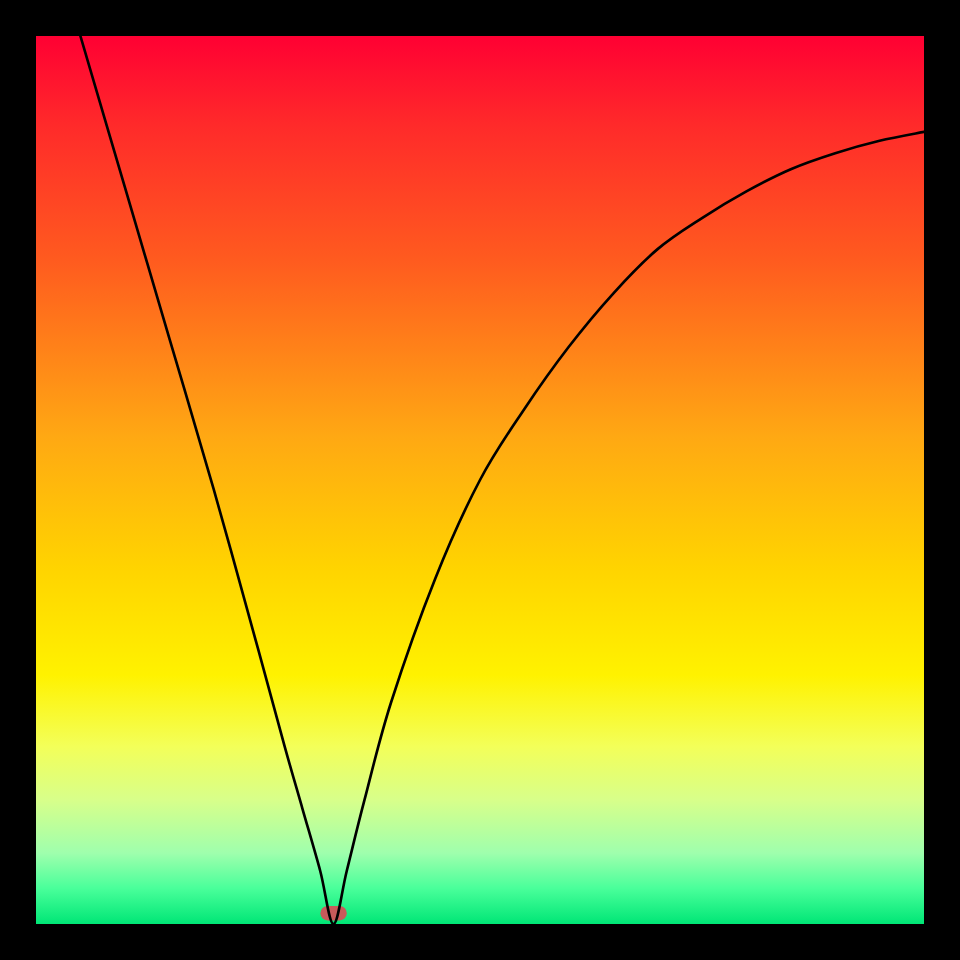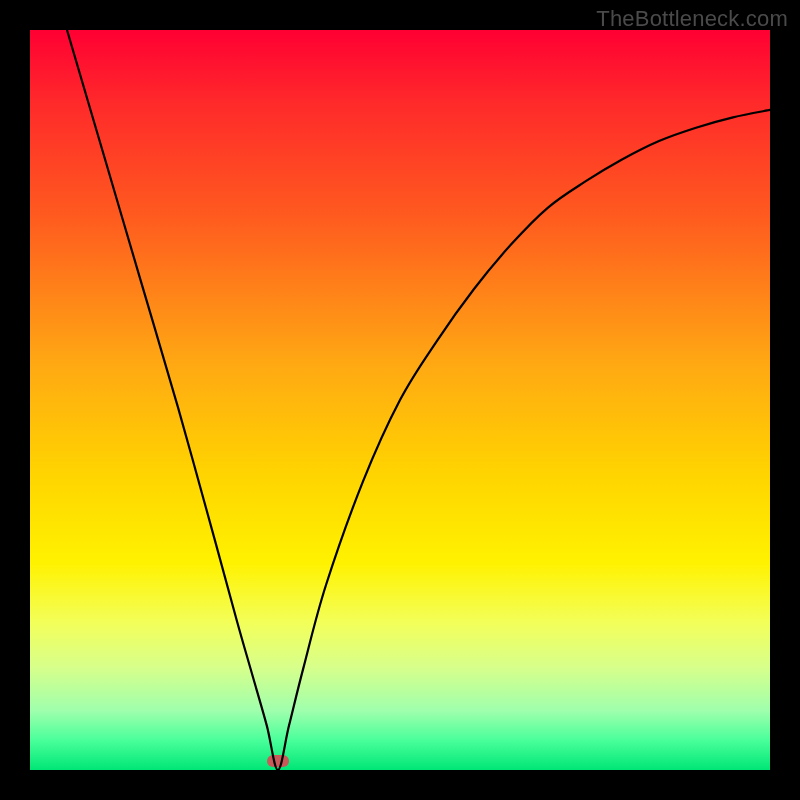--- a/index.html
+++ b/index.html
@@ -64,21 +64,20 @@
     width: 740px;
     height: 740px;
     z-index: 20;
   }
 </style>
 </head>
 <body>
 
 <div class="frame">
 
-  <div class="watermark">TheBottleneck.com</div>
 
   <div class="plot-bg"></div>
 
   <svg class="curve" viewBox="0 0 740 740" preserveAspectRatio="none">
     <path fill="none" stroke="#000" stroke-width="2.2" stroke-linejoin="round" stroke-linecap="round" d="M 37.00 0.00 C 43.17 20.97, 61.67 83.87, 74.00 125.80 C 86.33 167.73, 98.67 209.67, 111.00 251.60 C 123.33 293.53, 135.67 334.23, 148.00 377.40 C 160.33 420.57, 175.13 474.83, 185.00 510.60 C 194.87 546.37, 201.03 569.80, 207.20 592.00 C 213.37 614.20, 217.07 626.53, 222.00 643.80 C 226.93 661.07, 232.48 679.57, 236.80 695.60 C 241.12 711.63, 244.20 740.00, 247.90 740.00 C 251.60 740.00, 254.68 712.87, 259.00 695.60 C 263.32 678.33, 267.63 659.83, 273.80 636.40 C 279.97 612.97, 286.13 585.83, 296.00 555.00 C 305.87 524.17, 320.67 482.23, 333.00 451.40 C 345.33 420.57, 357.67 393.43, 370.00 370.00 C 382.33 346.57, 394.67 329.30, 407.00 310.80 C 419.33 292.30, 431.67 275.03, 444.00 259.00 C 456.33 242.97, 468.67 228.17, 481.00 214.60 C 493.33 201.03, 505.67 188.08, 518.00 177.60 C 530.33 167.12, 542.67 159.72, 555.00 151.70 C 567.33 143.68, 579.67 136.28, 592.00 129.50 C 604.33 122.72, 616.67 116.30, 629.00 111.00 C 641.33 105.70, 653.67 101.63, 666.00 97.68 C 678.33 93.73, 690.67 90.28, 703.00 87.32 C 715.33 84.36, 733.83 81.15, 740.00 79.92"></path>
   </svg>
 
   <div class="marker" style="left: 277.9px; top: 761.12px; width: 22px; height: 12px; background: rgb(200, 90, 90);"></div>
 
 </div>

